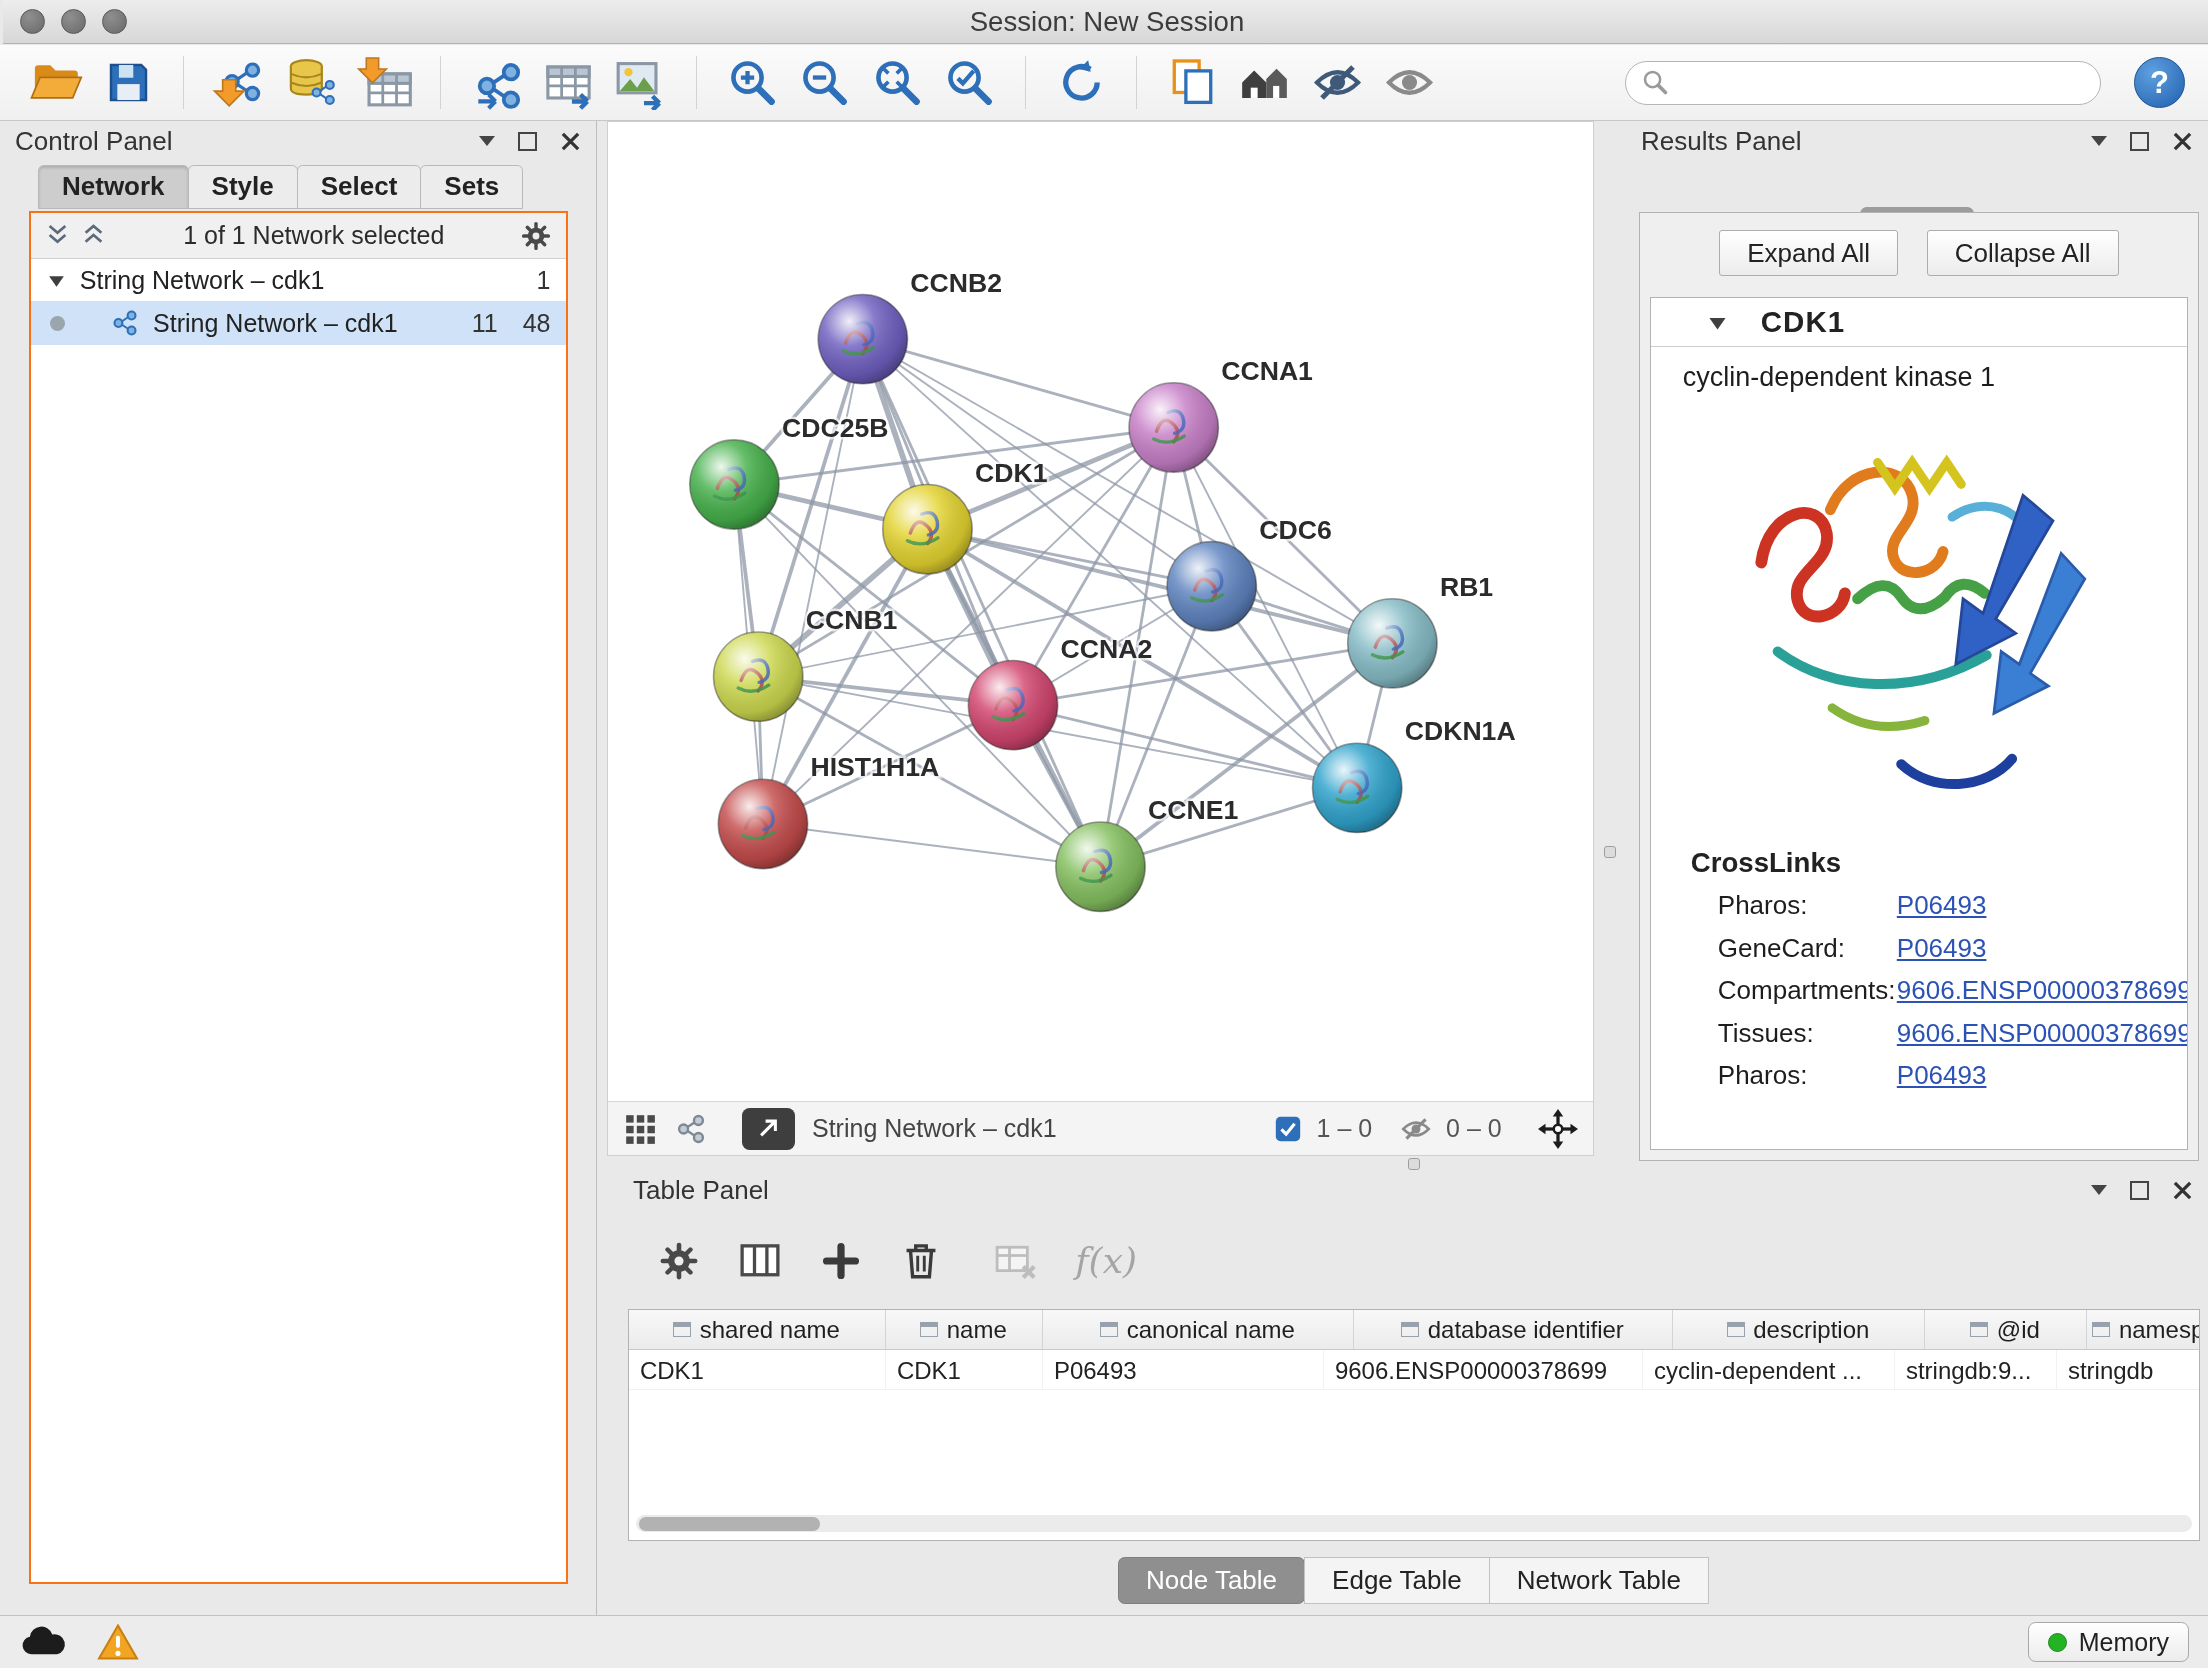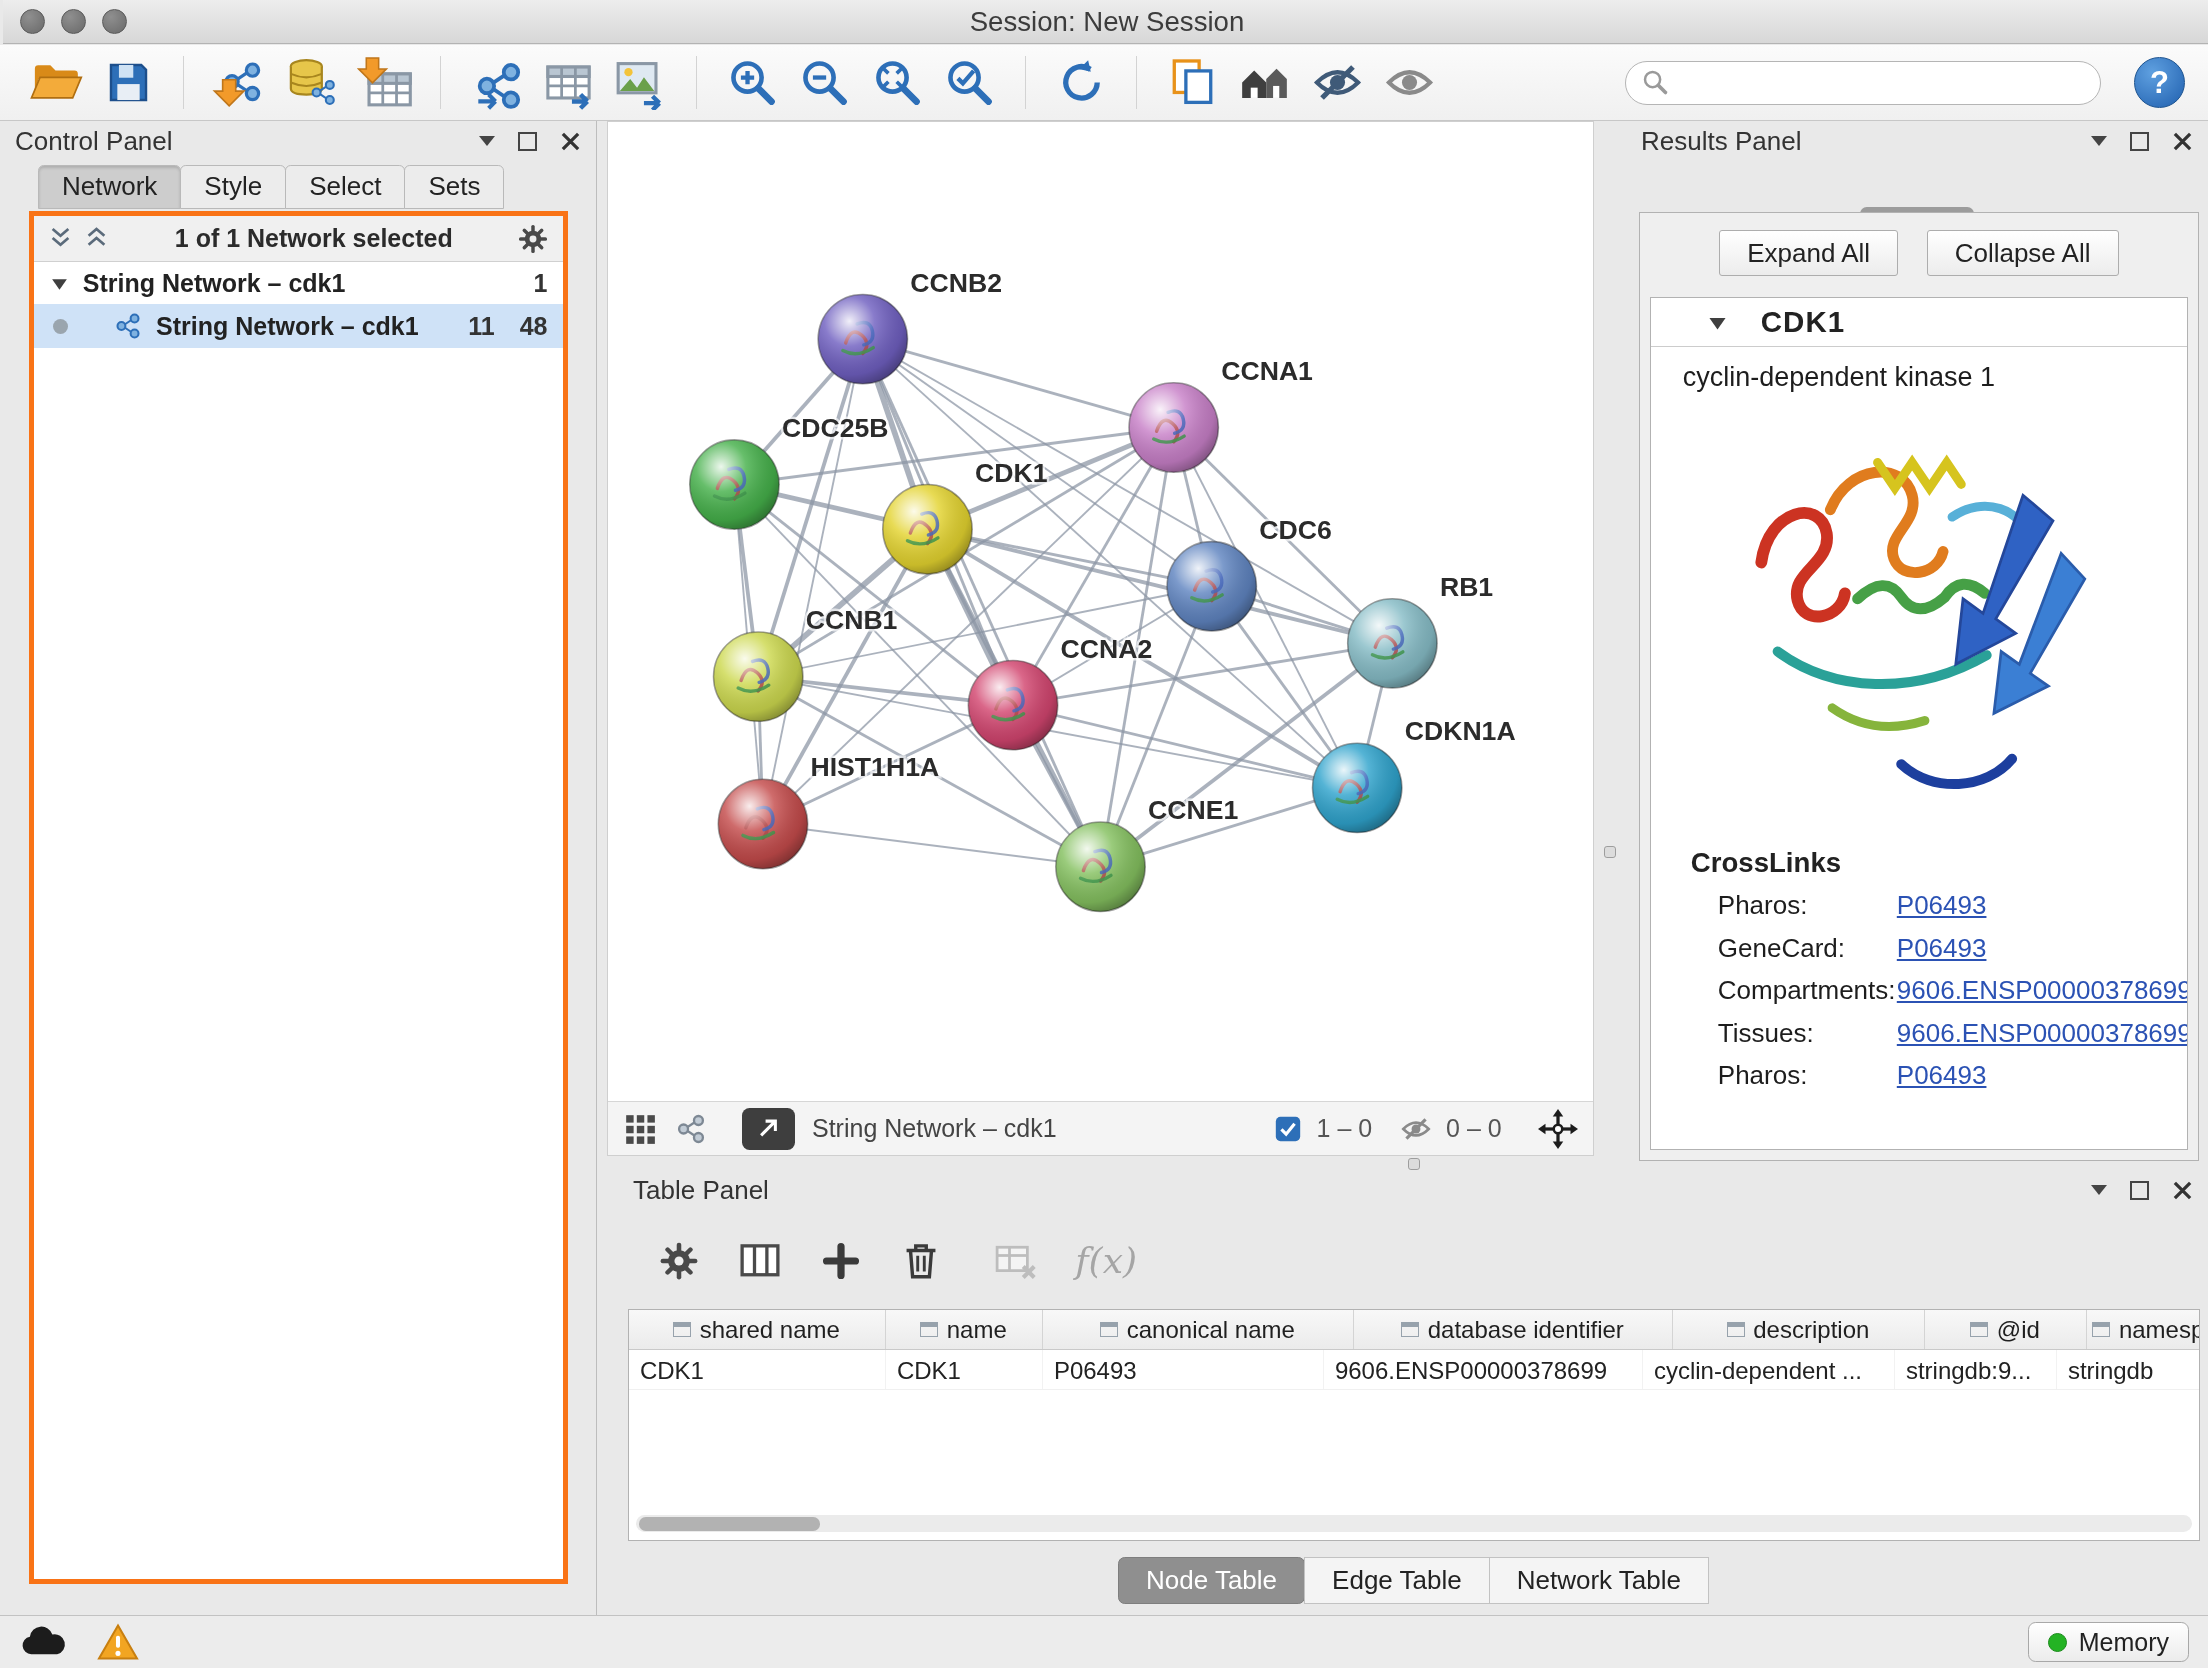--- a/index.html
+++ b/index.html
@@ -31,25 +31,25 @@
     background:radial-gradient(circle at 35% 30%,#5fa0e0,#1f5fae);display:flex;align-items:center;justify-content:center;
     color:#fff;font-size:31px;font-weight:bold;border:1px solid #1b528f;}
   
   .panel-header{display:flex;align-items:center;height:40px;padding:0 15px;font-size:26px;color:#333;}
   .win-icons{margin-left:auto;display:flex;align-items:center;gap:23px;}
   .chev-down{width:0;height:0;border:8.6px solid transparent;border-top:10.5px solid #444;margin-top:7.6px;}
   .float-sq{width:19px;height:19px;border:2.9px solid #444;}
   
   .control-panel{position:absolute;left:0;top:121px;width:597px;bottom:53px;
     background:#e9e9e9;border-right:1px solid #bdbdbd;}
-  .cp-tabs{display:flex;margin:3.8px 0 0 38px;}
+  .cp-tabs{display:flex;margin:3.8px 0 0 38px;font-weight:bold;}
   .cp-tab{padding:5.7px 23px;font-size:26px;border:1px solid #b9b9b9;background:#ececec;
     border-radius:5.7px 5.7px 0 0;margin-right:-1px;}
   .cp-tab.selected{background:#cdcdcd;box-shadow:inset 0 1.9px 2.9px rgba(0,0,0,.15);}
-  .cp-box{position:absolute;left:28.5px;right:28.5px;top:90px;bottom:31px;background:#fff;border:5px solid #f97316;font-weight:bold;}
+  .cp-box{position:absolute;left:28.5px;right:28.5px;top:90px;bottom:31px;background:#fff;border:2px solid #f97316;}
   .cp-box-header{height:46px;background:#f0f0f0;border-bottom:1px solid #d0d0d0;
     display:flex;align-items:center;padding:0 13.3px;font-size:25px;gap:9.5px;}
   .cp-box-header .mid{flex:1;text-align:center;color:#2b2b2b;}
   .tree-root{height:42px;display:flex;align-items:center;padding:0 15px;font-size:25px;gap:13.3px;}
   .tree-root .count{margin-left:auto;color:#333;}
   .tree-child{height:44px;display:flex;align-items:center;background:#cfe2f7;font-size:25px;gap:13.3px;padding:0 15px 0 19px;}
   .tree-dot{width:15px;height:15px;border-radius:50%;background:#9aa5ae;flex:none;}
   .tree-child .nums{margin-left:auto;display:flex;gap:25px;color:#333;}
   
   .network-view{position:absolute;left:607px;top:121px;width:987px;height:1035px;

